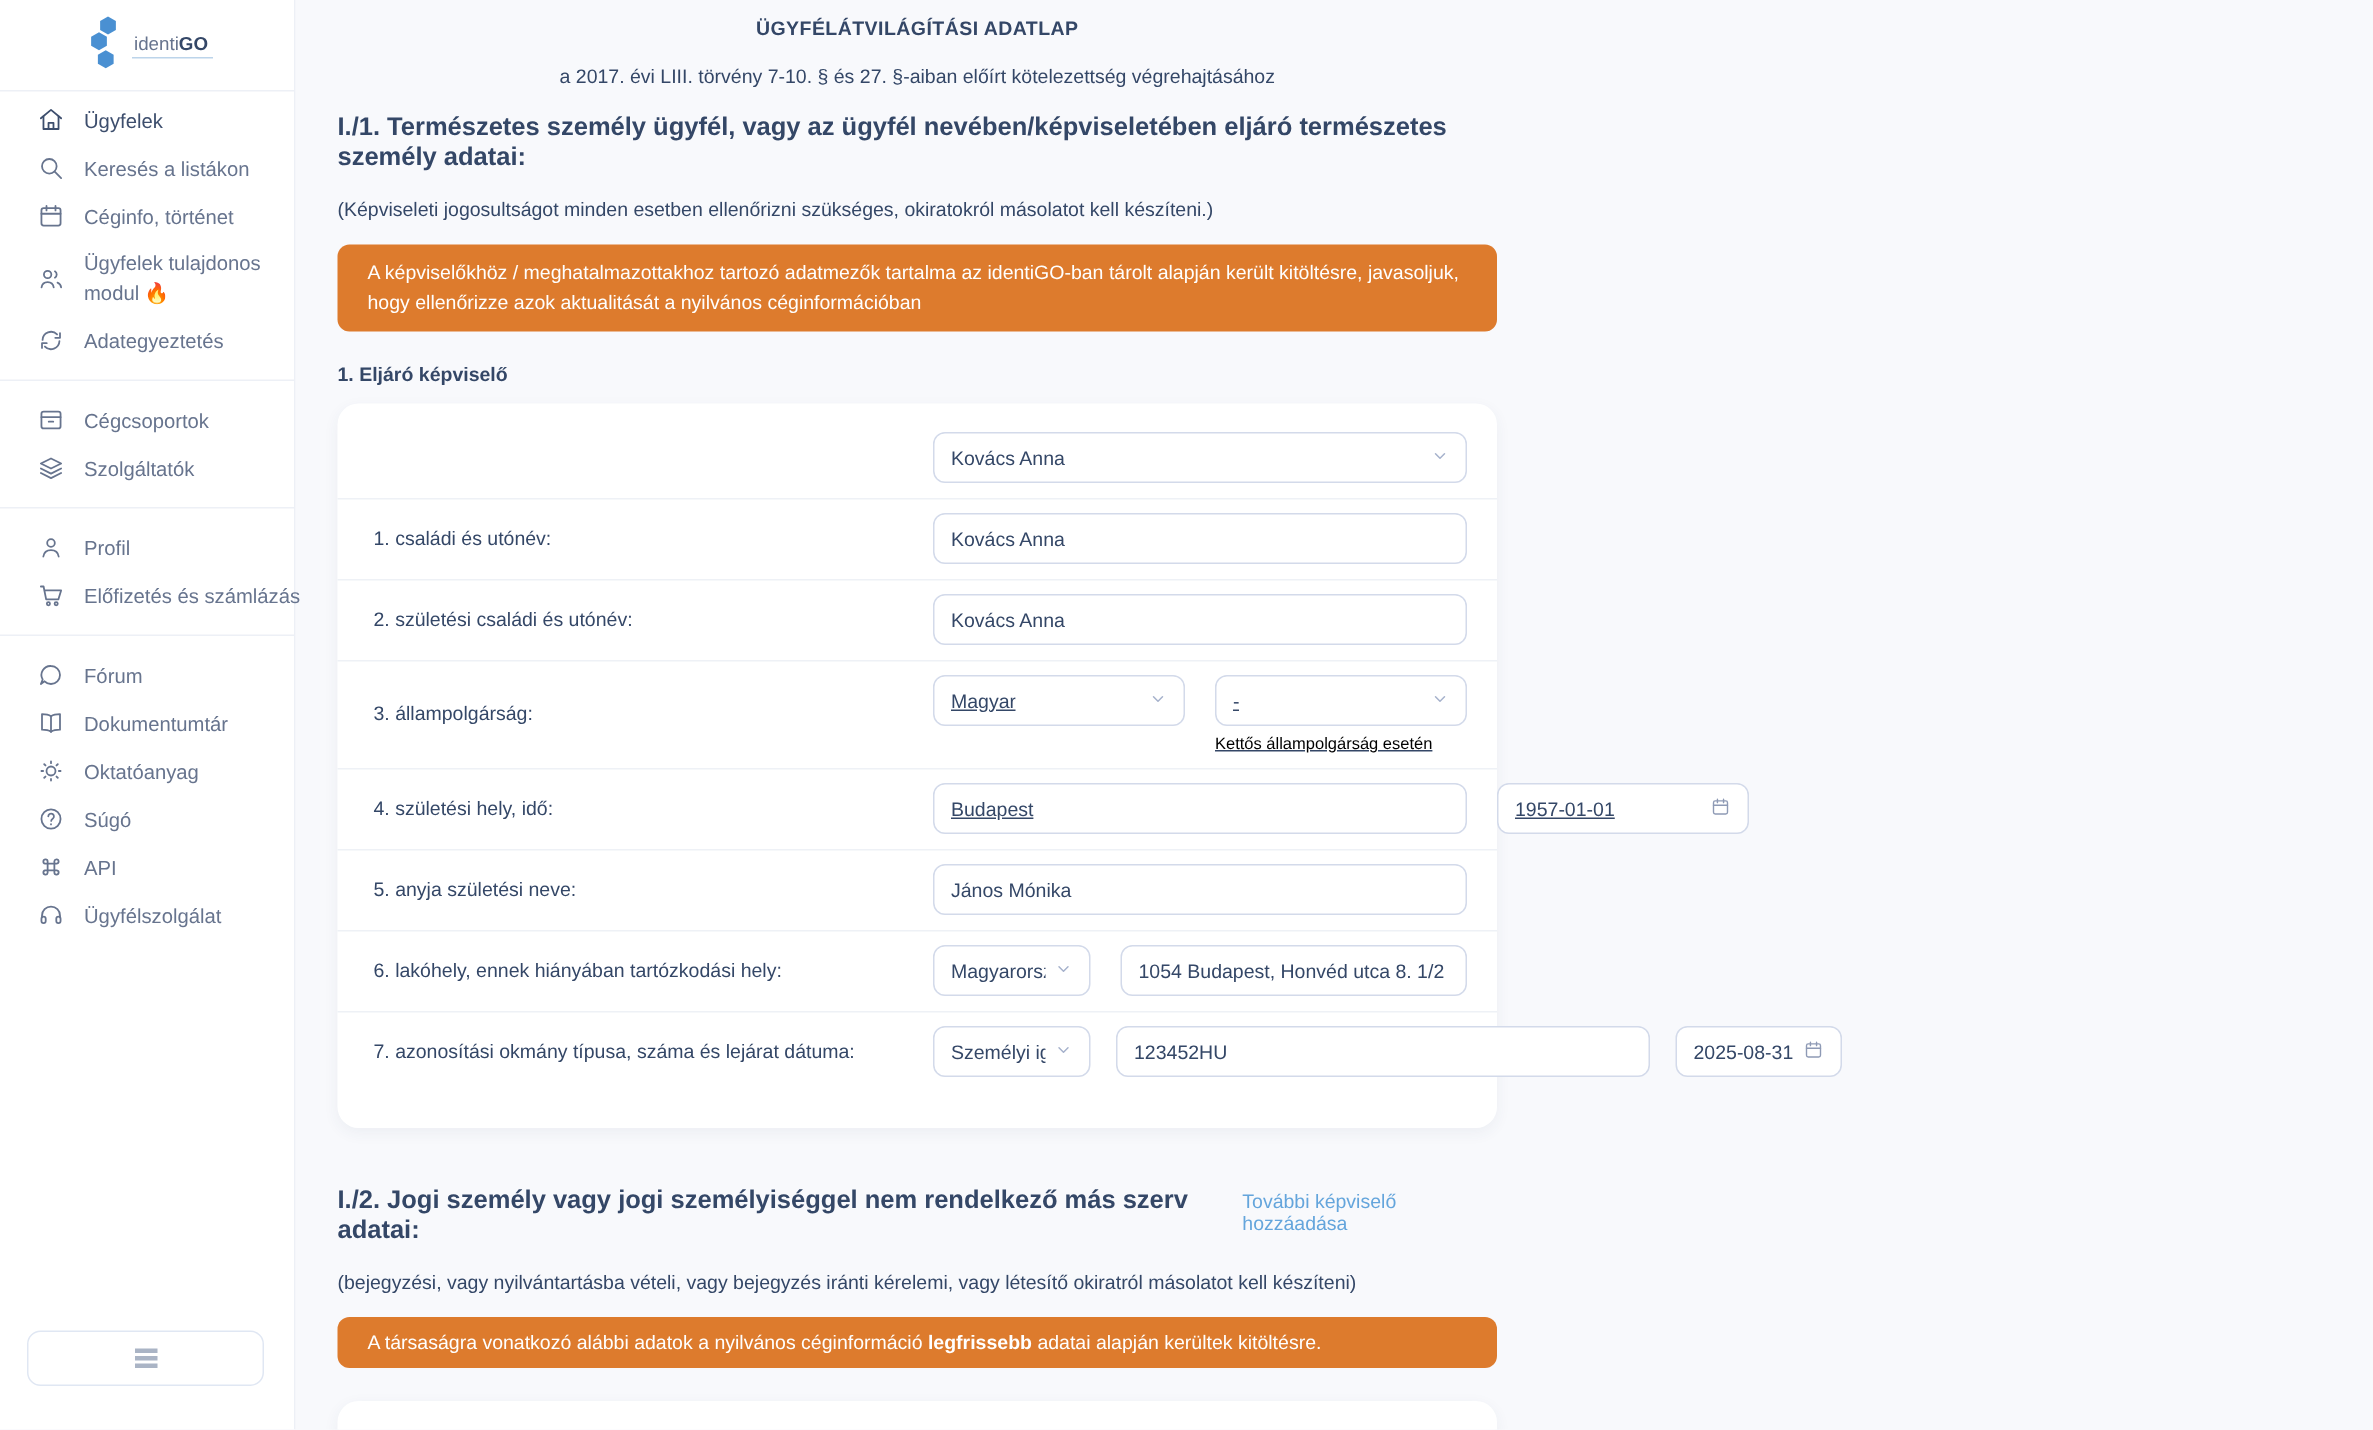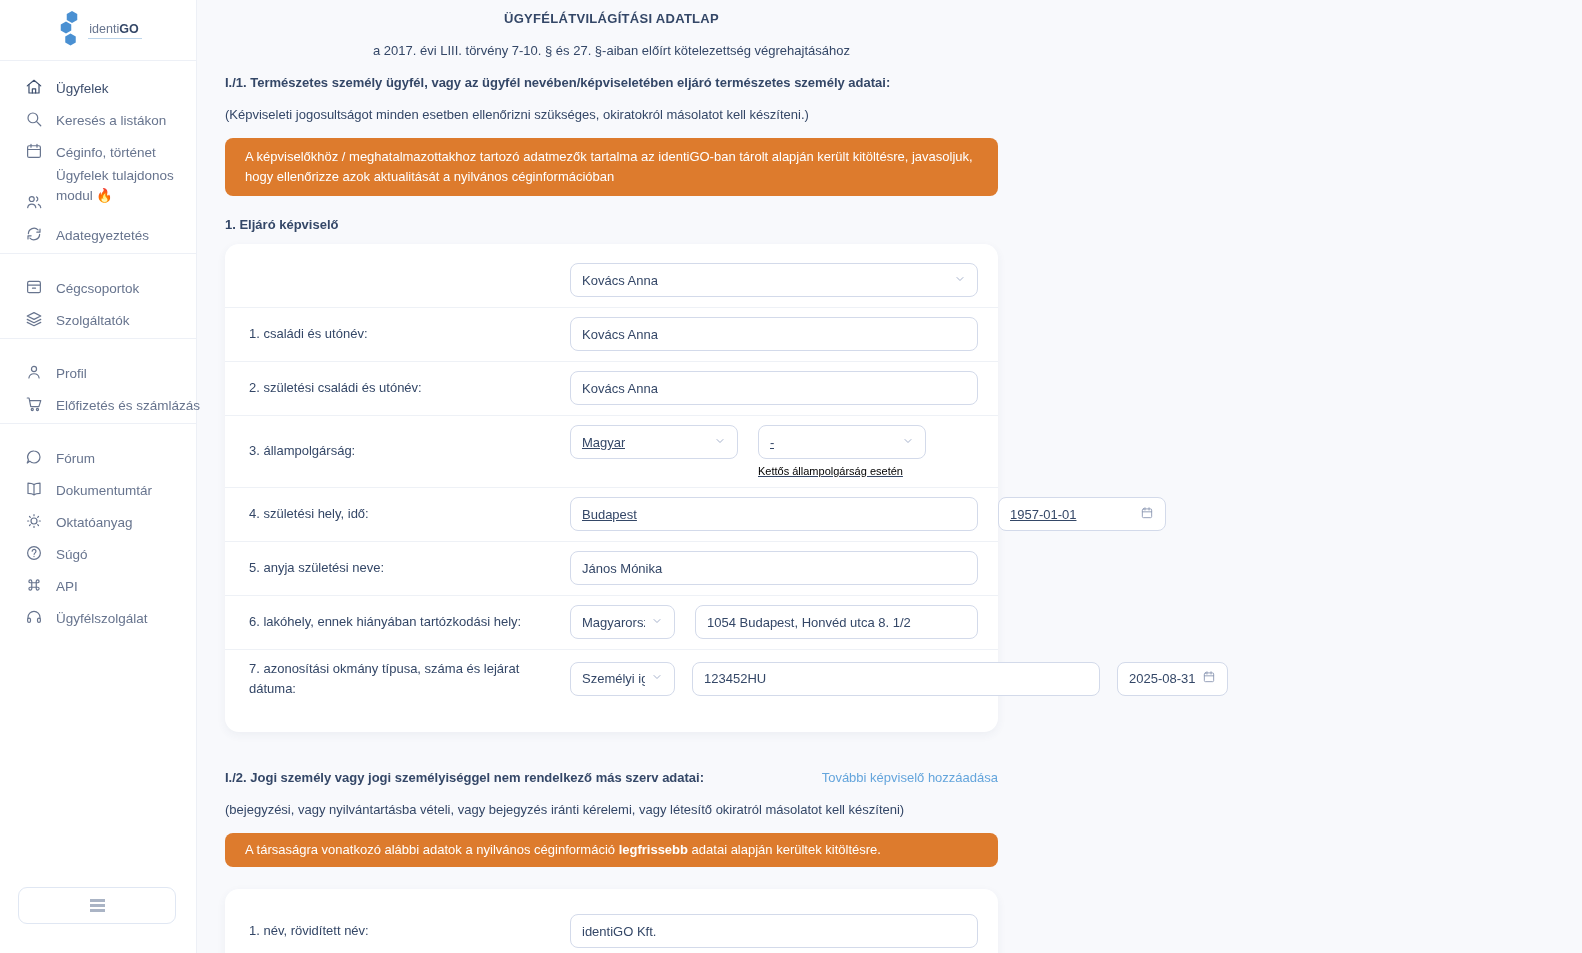--- a/index.html
+++ b/index.html
@@ -7,48 +7,48 @@
   body {
     font-family:"Liberation Sans","DejaVu Sans",sans-serif;
     background:#f8f9fc; color:#344767; display:flex; font-size:13px;
   }
   
   .sidebar { width:197px; flex-shrink:0; background:#fff; border-right:1px solid #edf0f6; position:relative; }
   .logo-wrap { height:61px; display:flex; align-items:center; justify-content:center; border-bottom:1px solid #edf0f6; gap:4px; }
   .logo-text { font-size:12.5px; color:#67748e; border-bottom:1px solid #bcd4ea; padding:0 3px 2px 1px; }
   .logo-text b { color:#344767; font-weight:bold; }
   .nav { padding:3px 0 0; }
-  .nav-item { display:flex; align-items:flex-end; gap:13px; padding:0 10px 0 25px; min-height:32px; color:#67748e; cursor:pointer; }
+  .nav-item { display:flex; align-items:center; gap:13px; padding:0 10px 0 25px; min-height:32px; color:#67748e; cursor:pointer; }
   .nav-item.active { color:#3d4e6d; }
   .nav-item .nav-icon { width:18px; height:18px; flex-shrink:0; display:flex; align-items:center; justify-content:center; }
   .nav-icon svg { width:18px; height:18px; stroke:currentColor; fill:none; stroke-width:1.6; stroke-linecap:round; stroke-linejoin:round; }
   .nav-label { font-size:13.5px; white-space:nowrap; }
   .nav-label.wrap { white-space:normal; max-width:134px; line-height:1.45; padding:6px 0; }
   .nav-divider { border-top:1px solid #edf0f6; margin:10px 0; }
   .collapse-btn { position:absolute; left:18px; right:20px; bottom:29px; height:37px; background:#fff;
     border:1px solid #e0e7f3; border-radius:9px; display:flex; align-items:center; justify-content:center; cursor:pointer; }
   .burger { display:flex; flex-direction:column; gap:2px; }
   .burger i { display:block; width:15px; height:3px; background:#aab4c5; }
   
   .main { flex:1; padding:8px 0 0 28px; overflow:hidden; }
   .content { width:773px; }
   .page-title { text-align:center; font-weight:bold; font-size:13px; letter-spacing:.3px; margin-top:3px; }
   .page-subtitle { text-align:center; font-size:13px; margin-top:17px; }
-  .sec-heading { font-weight:bold; font-size:13px; margin-top:17px; }
+  .sec-heading { font-weight:bold; font-size:17px; margin-top:17px; }
   .note { font-size:13px; margin-top:17px; }
   .banner { background:#dd7b2d; color:#fff; border-radius:8px; padding:9px 20px; line-height:20px; margin-top:16px; font-size:13px; }
   .banner b { font-weight:bold; }
   .sub-heading { font-weight:bold; font-size:13px; margin-top:21px; }
   .card { background:#fff; border-radius:14px; box-shadow:0 3px 10px rgba(45,62,100,.06); margin-top:12px; }
   .card-1 { padding:10px 0 24px; }
   .card-2 { padding:16px 0 10px; }
   .row { display:flex; align-items:center; justify-content:space-between; padding:9px 20px 10px 24px; border-bottom:1px solid #eef1f6; min-height:52px; }
   .row:last-child { border-bottom:none; }
   .row-label { font-size:13px; flex:1; padding-right:16px; line-height:1.5; }
-  .controls { width:408px; flex-shrink:0; display:flex; gap:20px; align-items:flex-start; }
+  .controls { width:356px; flex-shrink:0; display:flex; gap:20px; align-items:flex-start; }
   .controls-3 { gap:17px; }
   .field { height:34px; border:1px solid #d3daea; border-radius:8px; background:#fff; display:flex; align-items:center;
     padding:0 11px; font-size:13px; color:#344767; font-family:inherit; }
   input.field { outline:none; width:100%; }
   .select { justify-content:space-between; cursor:pointer; gap:6px; }
   .select .sel-text { white-space:nowrap; overflow:hidden; text-overflow:clip; }
   .chev svg { width:12px; height:12px; stroke:#a6b2cc; fill:none; stroke-width:2; stroke-linecap:round; stroke-linejoin:round; }
   .cal svg { width:14px; height:14px; stroke:#8e9ab5; fill:none; stroke-width:1.6; stroke-linecap:round; }
   .date { justify-content:space-between; cursor:pointer; }
   .ctrl-full { flex:1; min-width:0; }

